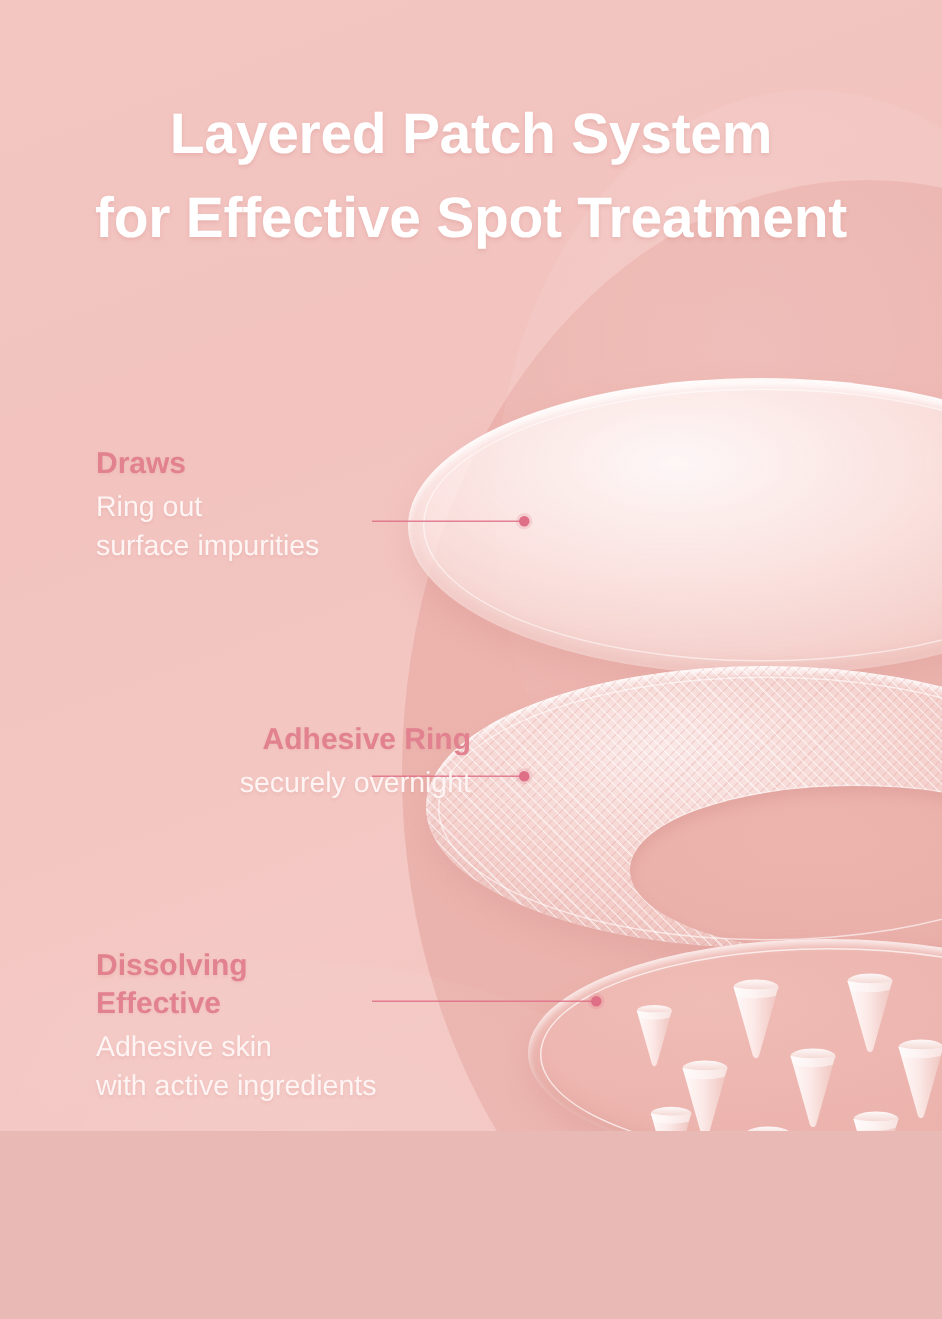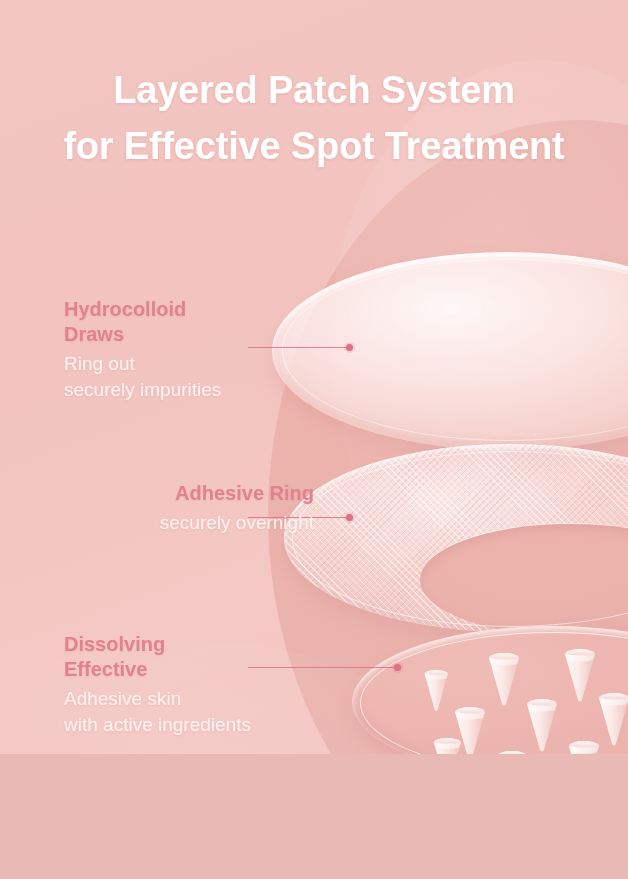--- a/index.html
+++ b/index.html
@@ -275,26 +275,25 @@
         <use href="#dart" x="96" y="128" transform="scale(0.9) translate(10,8)"></use>
       </g>
     </svg>
   </div>
 
   <div class="callout">
     <div class="lead-line" style="left:248px; top:347px; width:102px;"></div>
     <div class="lead-dot" style="left:346px; top:344px;"></div>
     <div style="position:absolute; left:64px; top:297px; width:220px;">
       <div class="label-head">
-        <span>Hydrocolloid</span>
         <span>Draws</span>
       </div>
       <div class="label-body">
         <span>Ring out</span>
-        <span>securely impurities</span>
+        <span>surface impurities</span>
       </div>
     </div>
   </div>
 
   <div class="callout">
     <div class="lead-line" style="left:248px; top:517px; width:102px;"></div>
     <div class="lead-dot" style="left:346px; top:514px;"></div>
     <div style="position:absolute; left:64px; top:481px; width:250px;text-align:right;">
       <div class="label-head">
         <span>Adhesive Ring</span>

